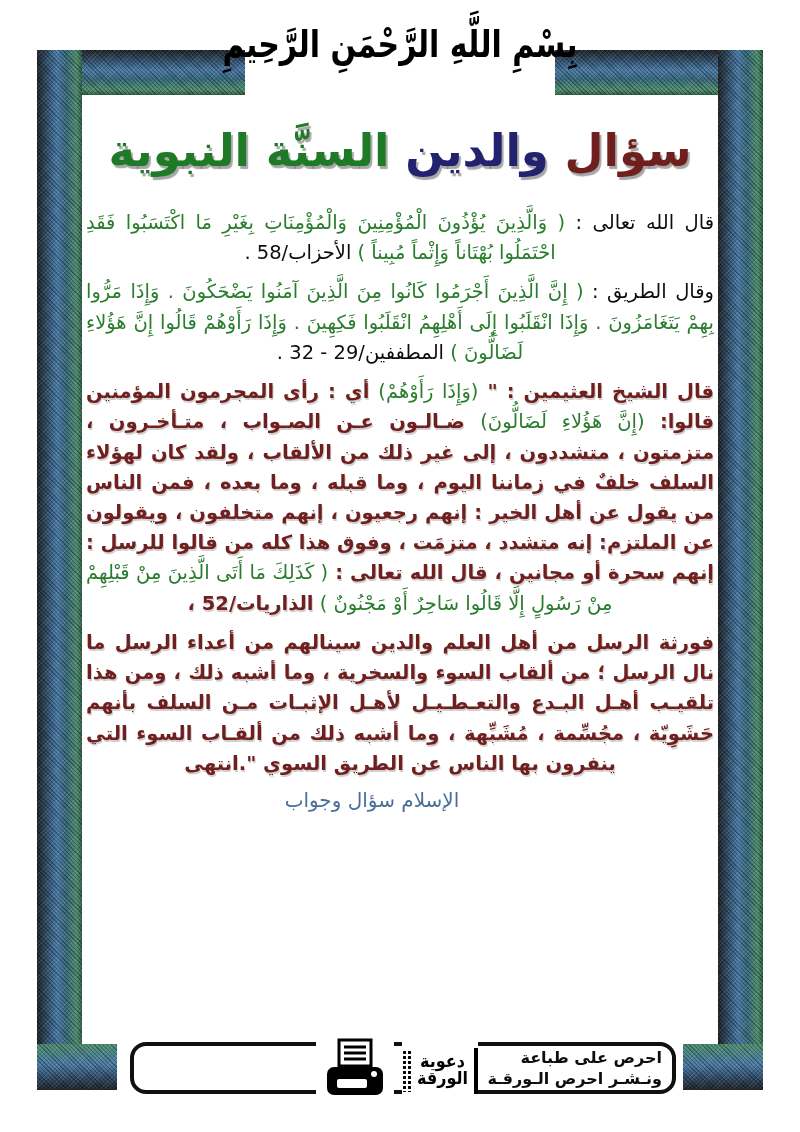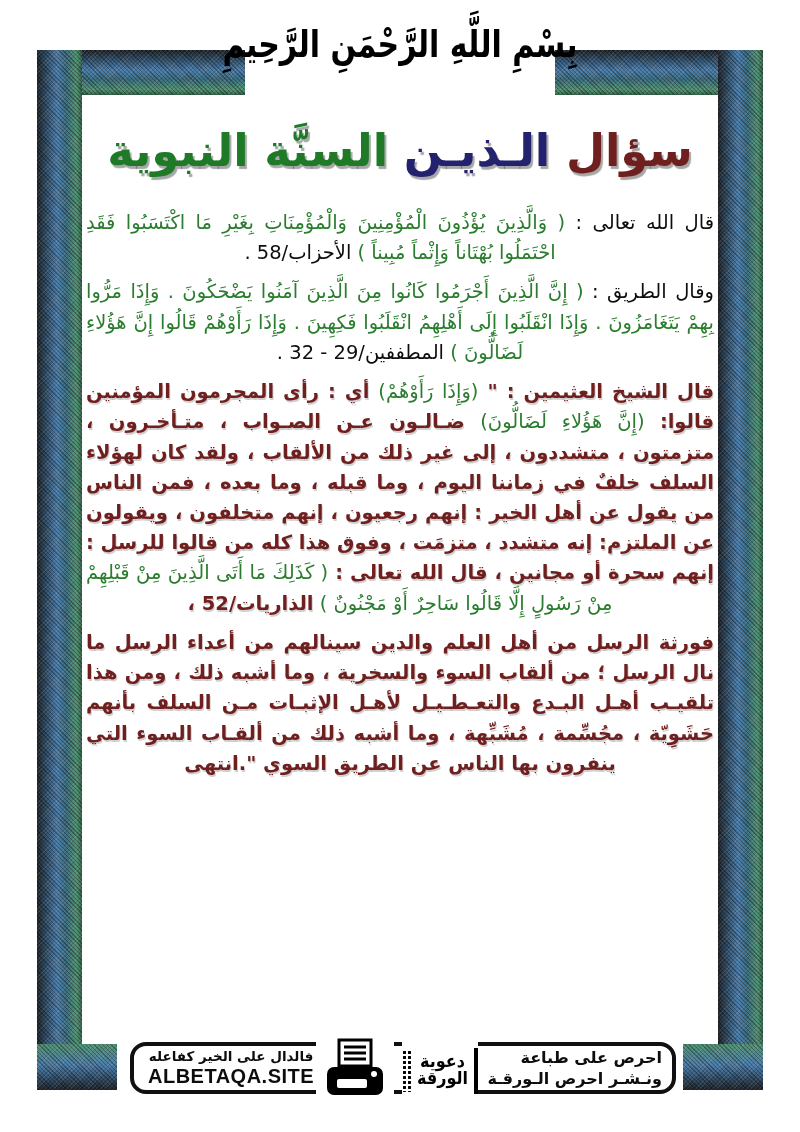--- a/index.html
+++ b/index.html
@@ -92,33 +92,34 @@
 <body>
 
 <div class="wv wv-h" id="b-top-left"></div>
 <div class="wv wv-h" id="b-top-right"></div>
 <div class="wv wv-v" id="b-left"></div>
 <div class="wv wv-v" id="b-right"></div>
 <div class="wv wv-foot" id="b-foot-left"></div>
 <div class="wv wv-foot" id="b-foot-right"></div>
 
 <div class="bismillah">بِسْمِ اللَّهِ الرَّحْمَنِ الرَّحِيمِ</div>
-<div class="page-title"><span class="t-maroon">سؤال</span> <span class="t-navy">الـذيـن</span> <span class="t-green">السنَّة النبوية</span></div>
+<div class="page-title"><span class="t-maroon">سؤال</span> <span class="t-navy">والدين</span> <span class="t-green">السنَّة النبوية</span></div>
 
 <div class="content">
 
 
   <p class="para"><span class="black-b">قال الله تعالى : </span><span class="qverse">( وَالَّذِينَ يُؤْذُونَ الْمُؤْمِنِينَ وَالْمُؤْمِنَاتِ بِغَيْرِ مَا اكْتَسَبُوا فَقَدِ احْتَمَلُوا بُهْتَاناً وَإِثْماً مُبِيناً ) </span><span class="black-b">الأحزاب/58</span><span class="black-b"> .</span></p>
 
   <p class="para"><span class="black-b">وقال الطريق : </span><span class="qverse">( إِنَّ الَّذِينَ أَجْرَمُوا كَانُوا مِنَ الَّذِينَ آمَنُوا يَضْحَكُونَ . وَإِذَا مَرُّوا بِهِمْ يَتَغَامَزُونَ . وَإِذَا انْقَلَبُوا إِلَى أَهْلِهِمُ انْقَلَبُوا فَكِهِينَ . وَإِذَا رَأَوْهُمْ قَالُوا إِنَّ هَؤُلاءِ لَضَالُّونَ ) </span><span class="black-b">المطففين/29 - 32</span><span class="black-b"> .</span></p>
 
   <p class="para"><span class="maroon">قال الشيخ العثيمين : " </span><span class="qverse">(وَإِذَا رَأَوْهُمْ)</span><span class="maroon"> أي : رأى المجرمون المؤمنين قالوا: </span><span class="qverse">(إِنَّ هَؤُلاءِ لَضَالُّونَ)</span><span class="maroon"> ضـالـون عـن الصـواب ، متـأخـرون ، متزمتون ، متشددون ، إلى غير ذلك من الألقاب ، ولقد كان لهؤلاء السلف خلفٌ في زماننا اليوم ، وما قبله ، وما بعده ، فمن الناس من يقول عن أهل الخير : إنهم رجعيون ، إنهم متخلفون ، ويقولون عن الملتزم: إنه متشدد ، متزمَت ، وفوق هذا كله من قالوا للرسل : إنهم سحرة أو مجانين ، قال الله تعالى : </span><span class="qverse">( كَذَلِكَ مَا أَتَى الَّذِينَ مِنْ قَبْلِهِمْ مِنْ رَسُولٍ إِلَّا قَالُوا سَاحِرٌ أَوْ مَجْنُونٌ ) </span><span class="maroon">الذاريات/52 ،</span></p>
 
   <p class="para"><span class="maroon">فورثة الرسل من أهل العلم والدين سينالهم من أعداء الرسل ما نال الرسل ؛ من ألقاب السوء والسخرية ، وما أشبه ذلك ، ومن هذا تلقيـب أهـل البـدع والتعـطـيـل لأهـل الإثبـات مـن السلف بأنهم حَشَوِيّة ، مجُسِّمة ، مُشَبِّهة ، وما أشبه ذلك من ألقـاب السوء التي ينفرون بها الناس عن الطريق السوي ".انتهى</span></p>
 
+  <div class="source-line">الإسلام سؤال وجواب</div>
 </div>
 
 <div class="footer-bar">
   <div class="f-right">
     <div>احرص على طباعة</div>
     <div>ونـشـر احرص الـورقـة</div>
   </div>
 
   <div class="kufic">
     <div class="k-bracket"></div>
@@ -134,17 +135,13 @@
       <rect x="17" y="3" width="32" height="26" fill="#ffffff" stroke="#000" stroke-width="3"></rect>
       <line x1="22" y1="10" x2="44" y2="10" stroke="#000" stroke-width="3"></line>
       <line x1="22" y1="16" x2="44" y2="16" stroke="#000" stroke-width="3"></line>
       <line x1="22" y1="22" x2="44" y2="22" stroke="#000" stroke-width="3"></line>
       <rect x="5" y="30" width="56" height="28" rx="7" fill="#000"></rect>
       <rect x="15" y="42" width="30" height="9" rx="2" fill="#fff"></rect>
       <circle cx="52" cy="37" r="3" fill="#fff"></circle>
     </svg>
   </div>
 
-  <div class="f-left">
-    <div class="ar">فالدال على الخير كفاعله</div>
-    <div class="site">ALBETAQA.SITE</div>
-  </div>
 </div>
 
 </body></html>

